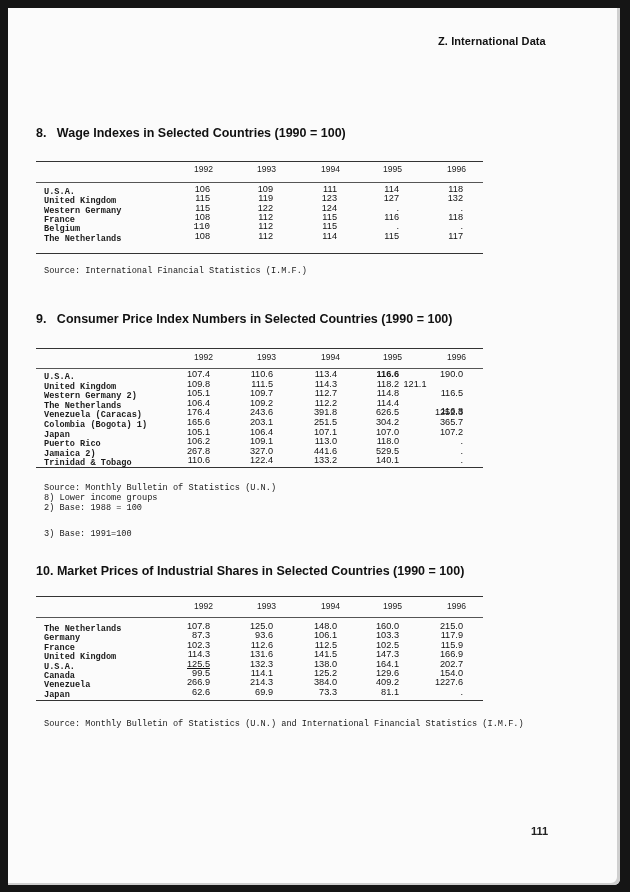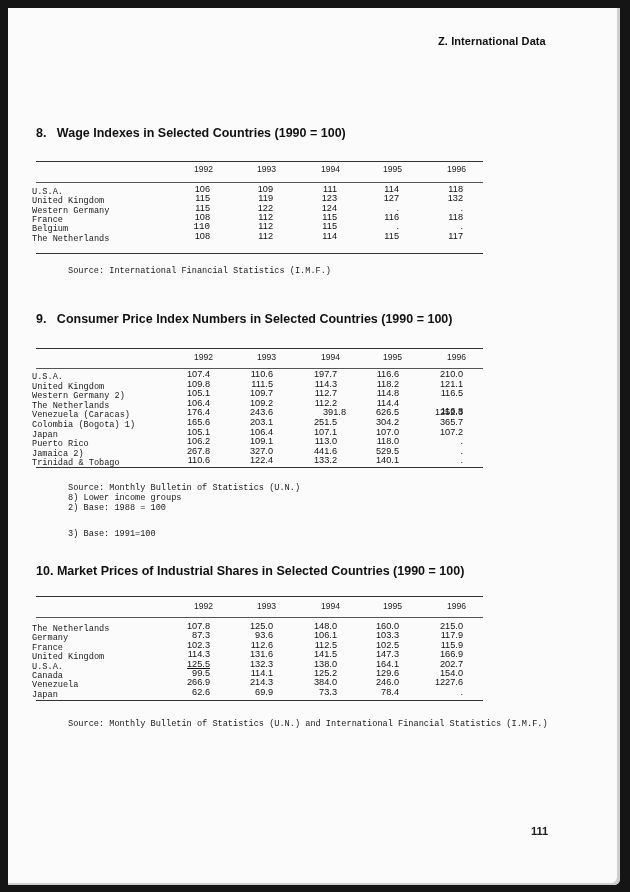--- a/index.html
+++ b/index.html
@@ -28,27 +28,27 @@
     .rule.thin { border-top: 1px solid #555; }
     .mono {
       font-family: "Liberation Mono", "DejaVu Sans Mono", monospace;
       font-size: 8.6px; color: #1a1a1a;
     }
     .hdr {
       position: absolute; font-family: "Liberation Sans", sans-serif;
       font-size: 8.6px; color: #222; text-align: right; width: 40px;
     }
     .row-label {
-      position: absolute; white-space: nowrap; left: 24px;
+      position: absolute; white-space: nowrap; left: 36px; font-weight: bold;
     }
     .cell {
       position: absolute; text-align: right; width: 50px;
       font-family: "Liberation Sans", sans-serif; font-size: 9.2px; color: #111;
     }
-    .note { position: absolute; left: 36px; white-space: nowrap; margin-left: 24px; }
+    .note { position: absolute; left: 36px; white-space: nowrap; }
     .page-number {
       position: absolute; left: 523px; top: 817px;
       font-weight: bold; font-size: 11px; color: #222;
     }
   </style>
 </head>
 <body>
 
 <div class="page">
 
@@ -134,31 +134,31 @@
       <span class="hdr" style="left:292px; top:344px;">1994</span>
       <span class="hdr" style="left:354px; top:344px;">1995</span>
       <span class="hdr" style="left:418px; top:344px;">1996</span>
     </div>
     <div class="rule thin" style="left:28px; top:360px; width:447px;"></div>
     <div id="t9-body">
         <div>
           <span class="mono row-label" style="top: 364px;">U.S.A.</span>
           <span class="cell" style="top: 361px; left: 152px;">107.4</span>
           <span class="cell" style="top: 361px; left: 215px;">110.6</span>
-          <span class="cell" style="top: 361px; left: 279px;">197.7</span>
-          <span class="cell" style="top: 361px; left: 341px;">116.6</span>
-          <span class="cell" style="top: 361px; left: 405px;">210.0</span>
+          <span class="cell" style="top: 361px; left: 279px;">113.4</span>
+          <span class="cell" style="top: 361px; left: 341px; font-weight: bold;">116.6</span>
+          <span class="cell" style="top: 361px; left: 405px;">190.0</span>
         </div>
         <div>
           <span class="mono row-label" style="top: 373.6px;">United Kingdom</span>
           <span class="cell" style="top: 370.6px; left: 152px;">109.8</span>
           <span class="cell" style="top: 370.6px; left: 215px;">111.5</span>
           <span class="cell" style="top: 370.6px; left: 279px;">114.3</span>
           <span class="cell" style="top: 370.6px; left: 341px;">118.2</span>
-          <span class="cell" style="top: 370.6px; left: 405px;">121.1</span>
+          <span class="cell" style="top: 370.6px; left: 382px; text-align: center;">121.1</span>
         </div>
         <div>
           <span class="mono row-label" style="top: 383.2px;">Western Germany 2)</span>
           <span class="cell" style="top: 380.2px; left: 152px;">105.1</span>
           <span class="cell" style="top: 380.2px; left: 215px;">109.7</span>
           <span class="cell" style="top: 380.2px; left: 279px;">112.7</span>
           <span class="cell" style="top: 380.2px; left: 341px;">114.8</span>
           <span class="cell" style="top: 380.2px; left: 405px;">116.5</span>
         </div>
         <div>
@@ -166,21 +166,21 @@
           <span class="cell" style="top: 389.8px; left: 152px;">106.4</span>
           <span class="cell" style="top: 389.8px; left: 215px;">109.2</span>
           <span class="cell" style="top: 389.8px; left: 279px;">112.2</span>
           <span class="cell" style="top: 389.8px; left: 341px;">114.4</span>
           <span class="cell" style="top: 389.8px; left: 405px; margin-top: 8px;">116.8</span>
         </div>
         <div>
           <span class="mono row-label" style="top: 402.4px;">Venezuela (Caracas)</span>
           <span class="cell" style="top: 399.4px; left: 152px;">176.4</span>
           <span class="cell" style="top: 399.4px; left: 215px;">243.6</span>
-          <span class="cell" style="top: 399.4px; left: 288px;">391.8</span>
+          <span class="cell" style="top: 399.4px; left: 279px;">391.8</span>
           <span class="cell" style="top: 399.4px; left: 341px;">626.5</span>
           <span class="cell" style="top: 399.4px; left: 405px;">1252.3</span>
         </div>
         <div>
           <span class="mono row-label" style="top: 412px;">Colombia (Bogota) 1)</span>
           <span class="cell" style="top: 409px; left: 152px;">165.6</span>
           <span class="cell" style="top: 409px; left: 215px;">203.1</span>
           <span class="cell" style="top: 409px; left: 279px;">251.5</span>
           <span class="cell" style="top: 409px; left: 341px;">304.2</span>
           <span class="cell" style="top: 409px; left: 405px;">365.7</span>
@@ -286,29 +286,29 @@
           <span class="cell" style="top: 660px; left: 215px;">114.1</span>
           <span class="cell" style="top: 660px; left: 279px;">125.2</span>
           <span class="cell" style="top: 660px; left: 341px;">129.6</span>
           <span class="cell" style="top: 660px; left: 405px;">154.0</span>
         </div>
         <div>
           <span class="mono row-label" style="top: 672.4px;">Venezuela</span>
           <span class="cell" style="top: 669.4px; left: 152px;">266.9</span>
           <span class="cell" style="top: 669.4px; left: 215px;">214.3</span>
           <span class="cell" style="top: 669.4px; left: 279px;">384.0</span>
-          <span class="cell" style="top: 669.4px; left: 341px;">246.0</span>
+          <span class="cell" style="top: 669.4px; left: 341px;">409.2</span>
           <span class="cell" style="top: 669.4px; left: 405px;">1227.6</span>
         </div>
         <div>
           <span class="mono row-label" style="top: 681.8px;">Japan</span>
           <span class="cell" style="top: 678.8px; left: 152px;">62.6</span>
           <span class="cell" style="top: 678.8px; left: 215px;">69.9</span>
           <span class="cell" style="top: 678.8px; left: 279px;">73.3</span>
-          <span class="cell" style="top: 678.8px; left: 341px;">78.4</span>
+          <span class="cell" style="top: 678.8px; left: 341px;">81.1</span>
           <span class="cell" style="top: 678.8px; left: 405px;">.</span>
         </div>
       </div>
     <div class="rule" style="left:28px; top:692px; width:447px;"></div>
     <div class="mono note" style="top:711px;">Source: Monthly Bulletin of Statistics (U.N.) and International Financial Statistics (I.M.F.)</div>
   </div>
 
   <div class="page-number">111</div>
 </div>
 

